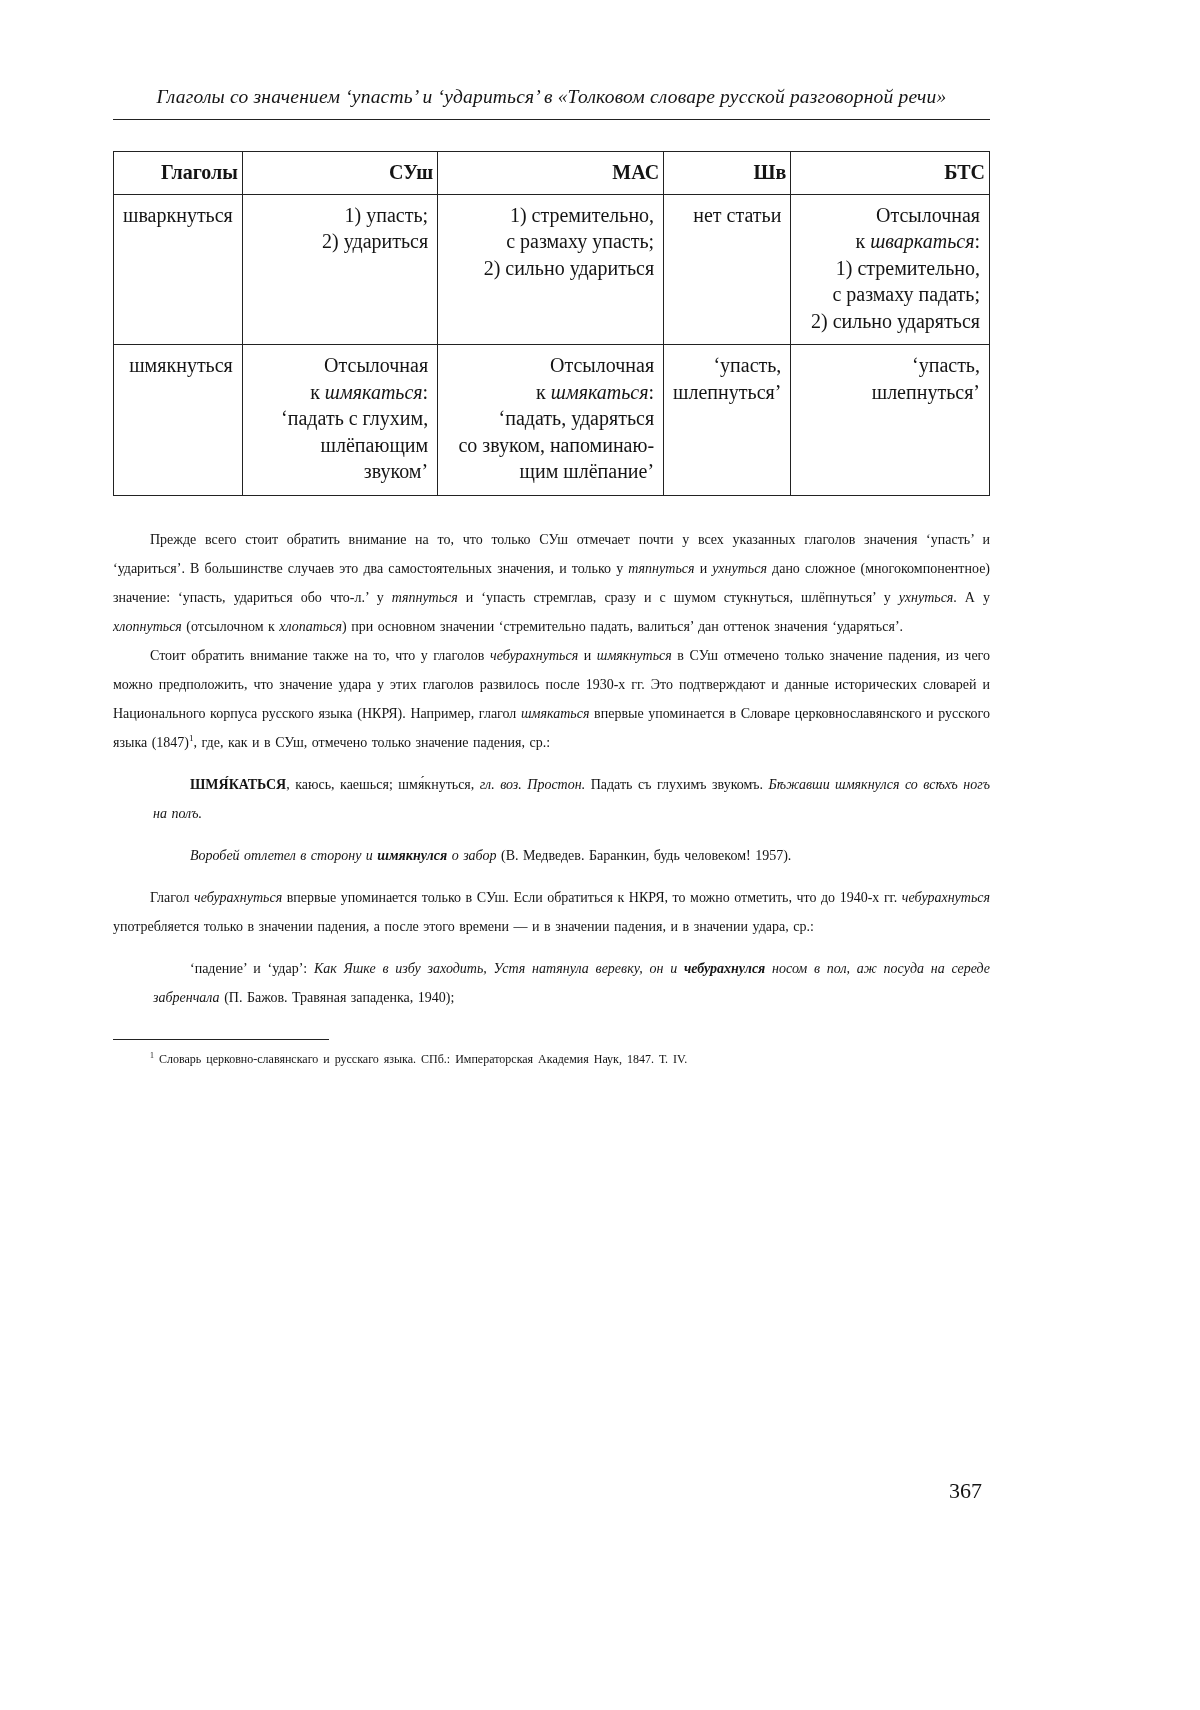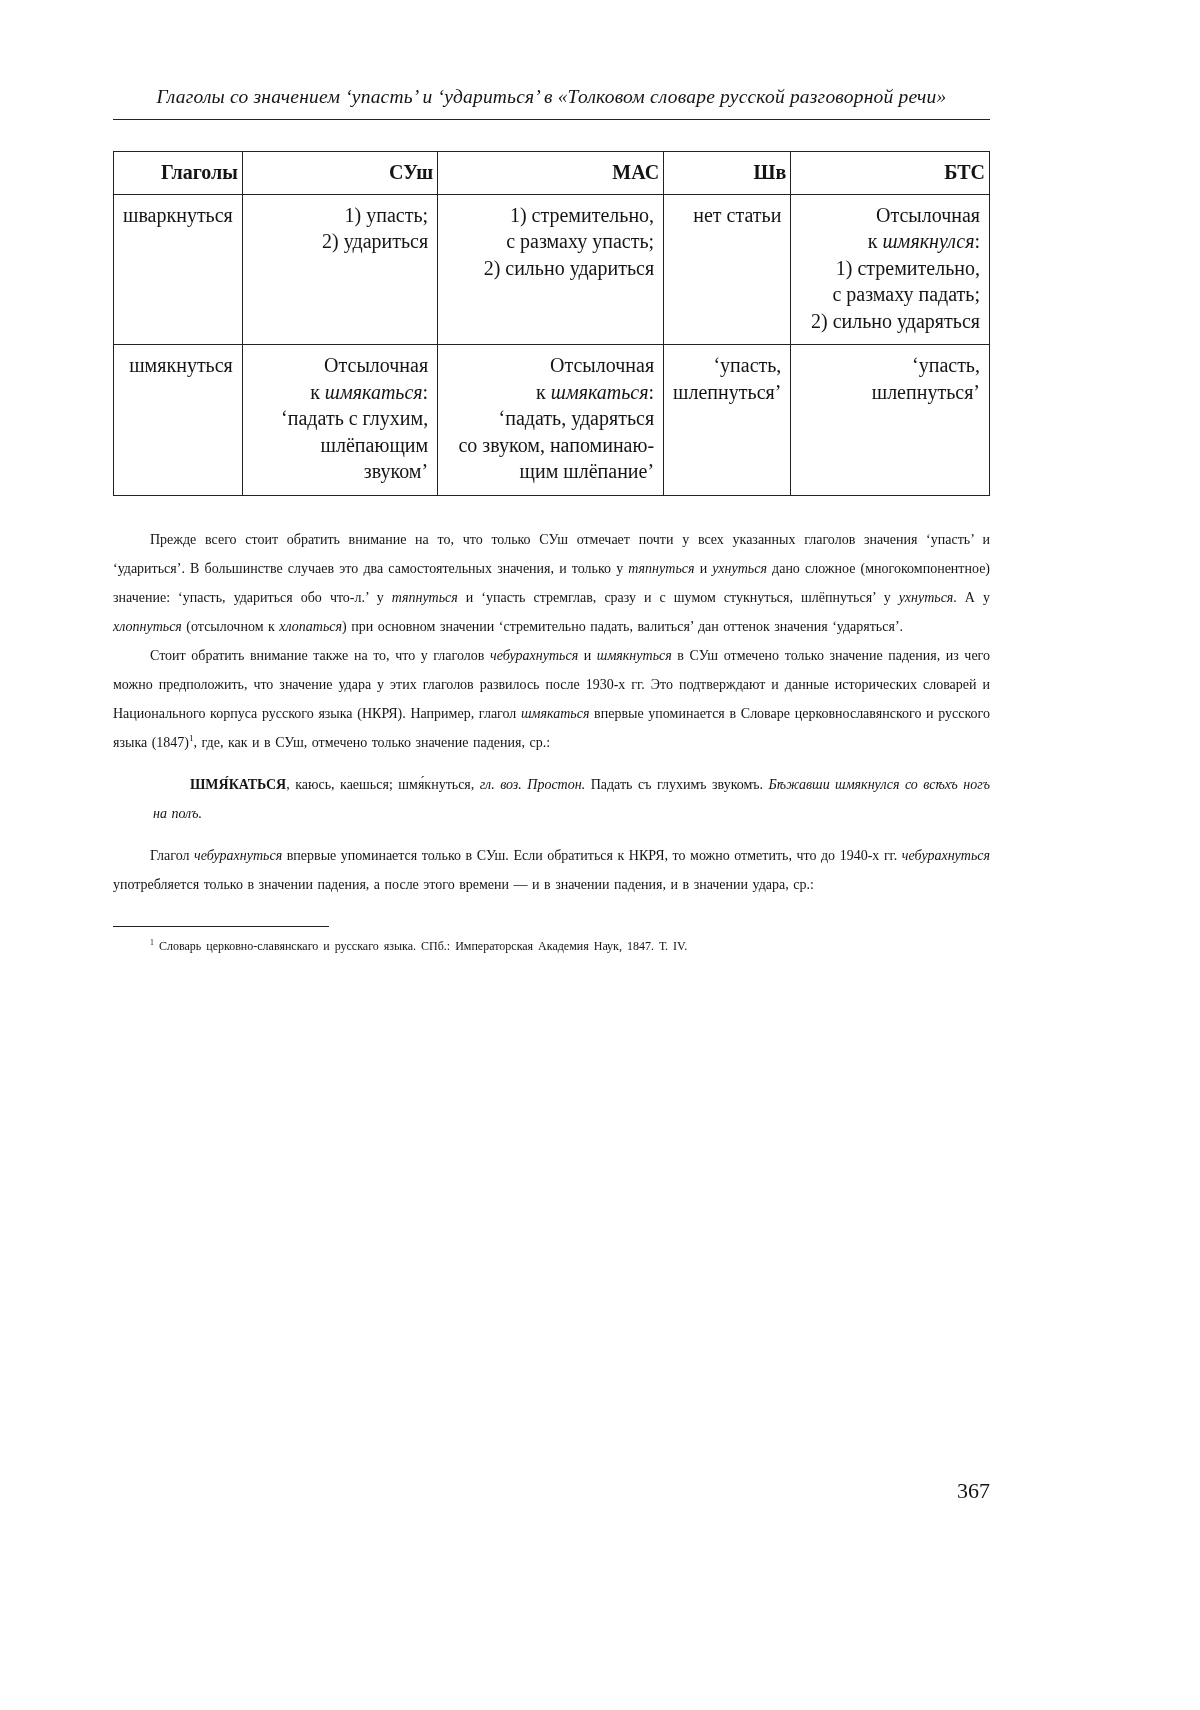--- a/index.html
+++ b/index.html
@@ -30,21 +30,21 @@
   table.dict th { font-weight:bold; text-align:right; padding:7px 4px 8px; }
   table.dict td { padding:7px 9px 10px; text-align:right; white-space:pre-line; }
 
   .body-text { margin-top:29px; font-size:14px; line-height:29px; text-align:justify; word-spacing:1px; }
   .para { text-indent:37px; }
   .quote { margin:13px 0 13px 40px; text-indent:37px; }
 
   .footnote-rule { width:216px; border-top:1.5px solid #222; margin-top:27px; }
   .footnote { margin-top:7px; font-size:12px; line-height:25px; text-align:justify; text-indent:37px; word-spacing:2px; }
 
-  .pagenum { position:absolute; right:0; top:1478px; font-size:22px; }
+  .pagenum { position:absolute; right:8px; top:1478px; font-size:22px; }
 
   
   .r-n {}
   .r-i { font-style:italic; }
   .r-b { font-weight:bold; }
   .r-bi { font-weight:bold; font-style:italic; }
   .r-u { text-underline-offset:3px; }
   .r-sup { vertical-align:super; font-size:0.65em; line-height:0; }
 </style>
 </head>
@@ -73,21 +73,21 @@
         </tr>
         <tr>
           <td><span class="r-n">шваркнуться</span></td>
           <td><span class="r-n">1) упасть;
 2) удариться</span></td>
           <td><span class="r-n">1) стремительно,
 с размаху упасть;
 2) сильно удариться</span></td>
           <td><span class="r-n">нет статьи</span></td>
           <td><span class="r-n">Отсылочная
-к </span><span class="r-i">шмякнулся</span><span class="r-n">:
+к </span><span class="r-i">шваркаться</span><span class="r-n">:
 1) стремительно,
 с размаху падать;
 2) сильно ударяться</span></td>
         </tr>
         <tr>
           <td><span class="r-n">шмякнуться</span></td>
           <td><span class="r-n">Отсылочная
 к </span><span class="r-i">шмякаться</span><span class="r-n">:
 ‘падать с глухим,
 шлёпающим
@@ -102,21 +102,23 @@
           <td><span class="r-n">‘упасть,
 шлепнуться’</span></td>
         </tr>
       </tbody>
     </table>
 
     <div class="body-text">
       <p class="para"><span class="r-n">Прежде всего стоит обратить внимание на то, что только СУш отмечает почти у всех указанных глаголов значения ‘упасть’ и ‘удариться’. В большинстве случаев это два самостоятельных значения, и только у </span><span class="r-i">тяпнуться</span><span class="r-n"> и </span><span class="r-i">ухнуться</span><span class="r-n"> дано сложное (многокомпонентное) значение: ‘упасть, удариться обо что-л.’ у </span><span class="r-i">тяпнуться</span><span class="r-n"> и ‘упасть стремглав, сразу и с шумом стукнуться, шлёпнуться’ у </span><span class="r-i">ухнуться</span><span class="r-n">. А у </span><span class="r-i">хлопнуться</span><span class="r-n"> (отсылочном к </span><span class="r-i">хлопаться</span><span class="r-n">) при основном значении ‘стремительно падать, валиться’ дан оттенок значения ‘ударяться’.</span></p>
       <p class="para"><span class="r-n">Стоит обратить внимание также на то, что у глаголов </span><span class="r-i">чебурахнуться</span><span class="r-n"> и </span><span class="r-i">шмякнуться</span><span class="r-n"> в СУш отмечено только значение падения, из чего можно предположить, что значение удара у этих глаголов развилось после 1930-х гг. Это подтверждают и данные исторических словарей и Национального корпуса русского языка (НКРЯ). Например, глагол </span><span class="r-i">шмякаться</span><span class="r-n"> впервые упоминается в Словаре церковнославянского и русского языка (1847)</span><span class="r-sup">1</span><span class="r-n">, где, как и в СУш, отмечено только значение падения, ср.:</span></p>
       <p class="quote"><span class="r-b">ШМЯ́КАТЬСЯ</span><span class="r-n">, </span><span class="r-u">каюсь</span><span class="r-n">, </span><span class="r-u">каешься</span><span class="r-n">; </span><span class="r-u">шмя́кнуться</span><span class="r-n">, </span><span class="r-i">гл. воз. Простон.</span><span class="r-n"> Падать съ глухимъ звукомъ. </span><span class="r-i">Бѣжавши шмякнулся со всѣхъ ногъ на полъ.</span></p>
+      <p class="quote"><span class="r-i">Воробей отлетел в сторону и </span><span class="r-bi">шмякнулся</span><span class="r-i"> о забор </span><span class="r-n">(В. Медведев. Баранкин, будь человеком! 1957).</span></p>
       <p class="para"><span class="r-n">Глагол </span><span class="r-i">чебурахнуться</span><span class="r-n"> впервые упоминается только в СУш. Если обратиться к НКРЯ, то можно отметить, что до 1940-х гг. </span><span class="r-i">чебурахнуться</span><span class="r-n"> употребляется только в значении падения, а после этого времени — и в значении падения, и в значении удара, ср.:</span></p>
+      <p class="quote"><span class="r-n">‘падение’ и ‘удар’: </span><span class="r-i">Как Яшке в избу заходить, Устя натянула веревку, он и </span><span class="r-bi">чебурахнулся</span><span class="r-i"> носом в пол, аж посуда на середе забренчала </span><span class="r-n">(П. Бажов. Травяная западенка, 1940);</span></p>
     </div>
 
     <div class="footnote-rule"></div>
     <div class="footnote"><span class="r-sup">1</span><span class="r-n"> Словарь церковно-славянскаго и русскаго языка. СПб.: Императорская Академия Наук, 1847. Т. IV.</span></div>
 
     <div class="pagenum">367</div>
 
   </div>
 </div>
 

